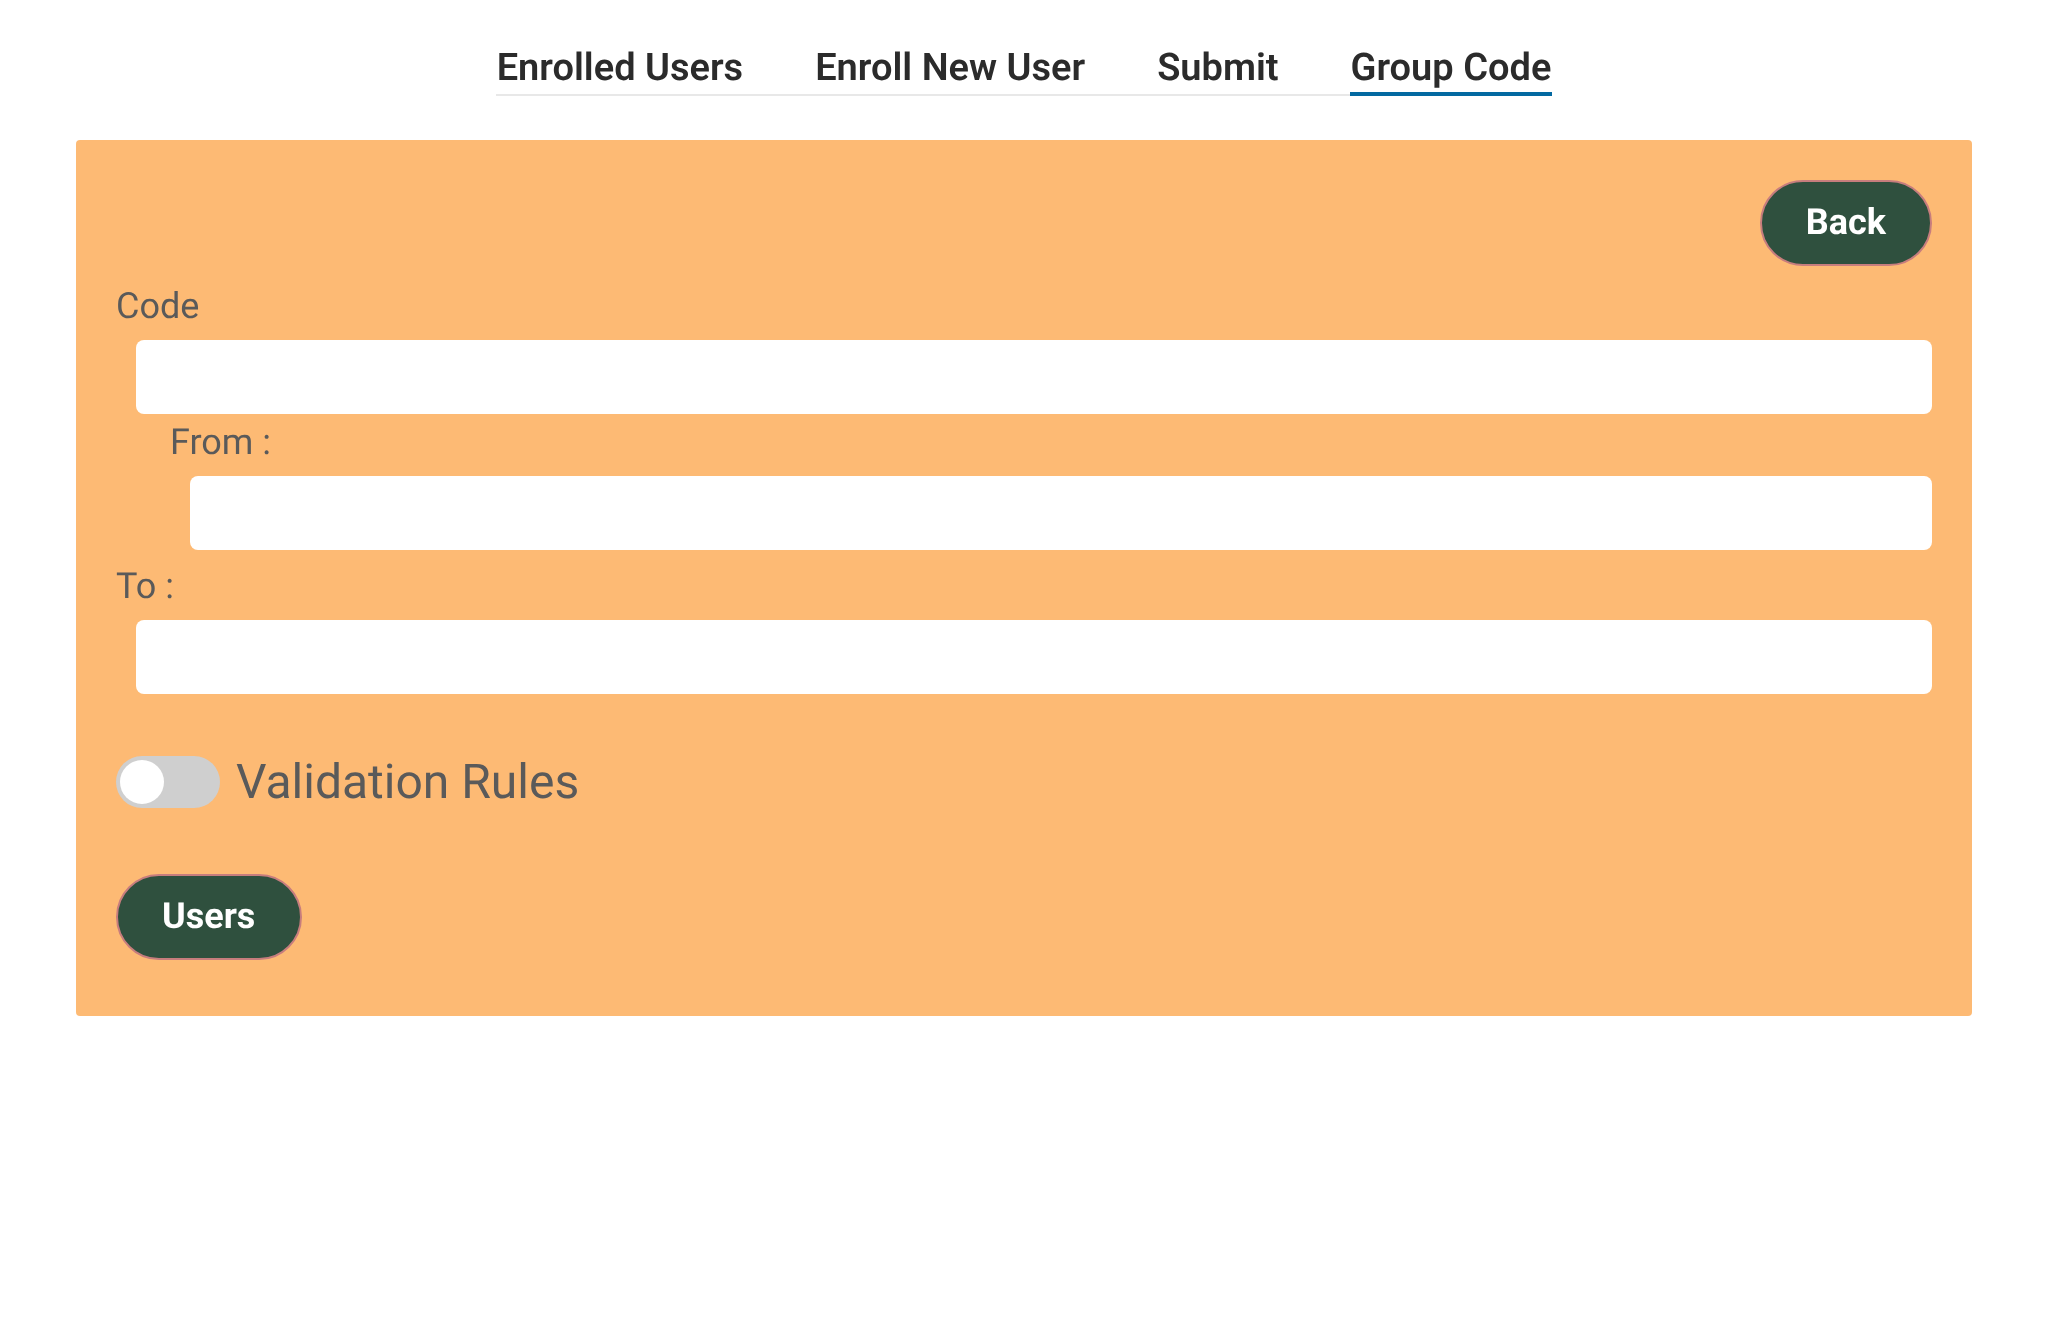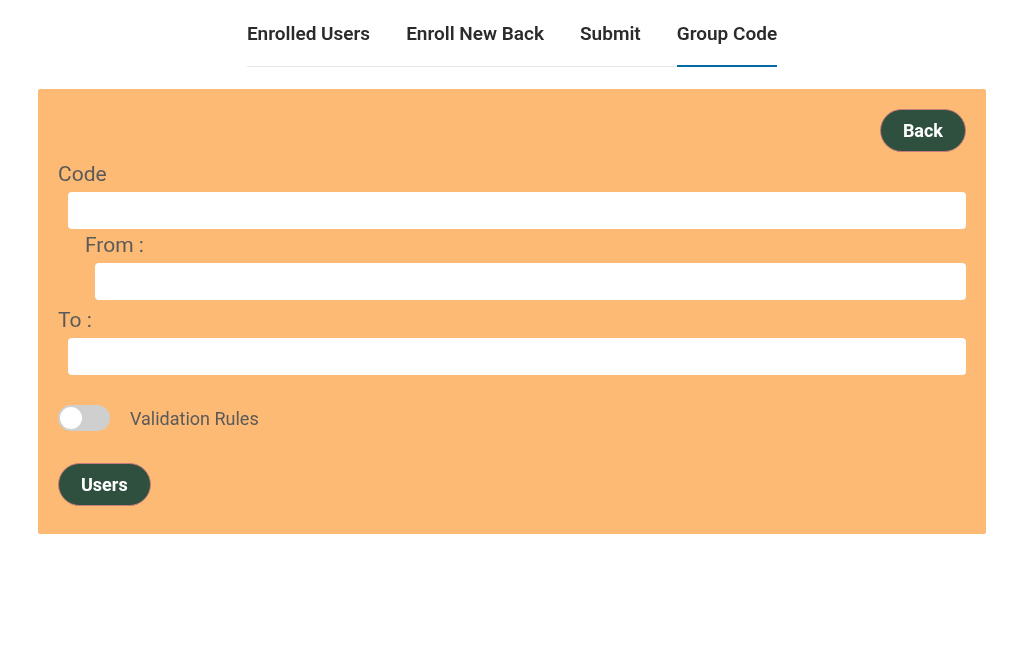--- a/index.html
+++ b/index.html
@@ -21,21 +21,21 @@
       padding: 22px 0 12px 0;
       border-bottom: 1px solid #e8e8e8;
       margin: 0 auto;
       width: fit-content;
     }
     .tab {
       font-size: 19px;
       font-weight: 600;
       color: #2b2b2b;
       cursor: pointer;
-      padding-bottom: 20px;
+      padding-bottom: 1px;
       border-bottom: 2px solid transparent;
       margin-bottom: -13px;
     }
     .tab.active {
       border-bottom: 2px solid #0369a1;
     }
     .panel {
       background: #fdba74;
       margin: 22px 38px 0 38px;
       padding: 20px 20px 28px 20px;
@@ -54,21 +54,21 @@
       padding: 10px 22px;
       font-size: 18px;
       font-weight: 700;
       cursor: pointer;
       font-family: inherit;
     }
     .form-group {
       margin-bottom: 4px;
     }
     .label {
-      font-size: 21px;
+      font-size: 18px;
       color: #5a5a5a;
       margin-bottom: 6px;
       display: block;
       font-weight: 400;
     }
     .input {
       width: 100%;
       padding: 9px 10px;
       font-size: 16px;
       border: none;
@@ -115,34 +115,33 @@
       background: #ffffff;
       border-radius: 50%;
     }
     .toggle.off .toggle-knob {
       left: 2px;
     }
     .toggle.on .toggle-knob {
       left: 28px;
     }
     .toggle-label {
-      font-size: 18px;
+      font-size: 24px;
       color: #5a5a5a;
-      margin-left: 12px;
     }
     .submit-row {
       margin-top: 32px;
     }
   </style>
 </head>
 <body>
 
 <div class="tabs">
   <div class="tab">Enrolled Users</div>
-  <div class="tab">Enroll New Back</div>
+  <div class="tab">Enroll New User</div>
   <div class="tab">Submit</div>
   <div class="tab active">Group Code</div>
 </div>
 
 <div class="panel">
   <div class="top-row">
     <button class="btn">Back</button>
   </div>
 
   <div class="form-group">

